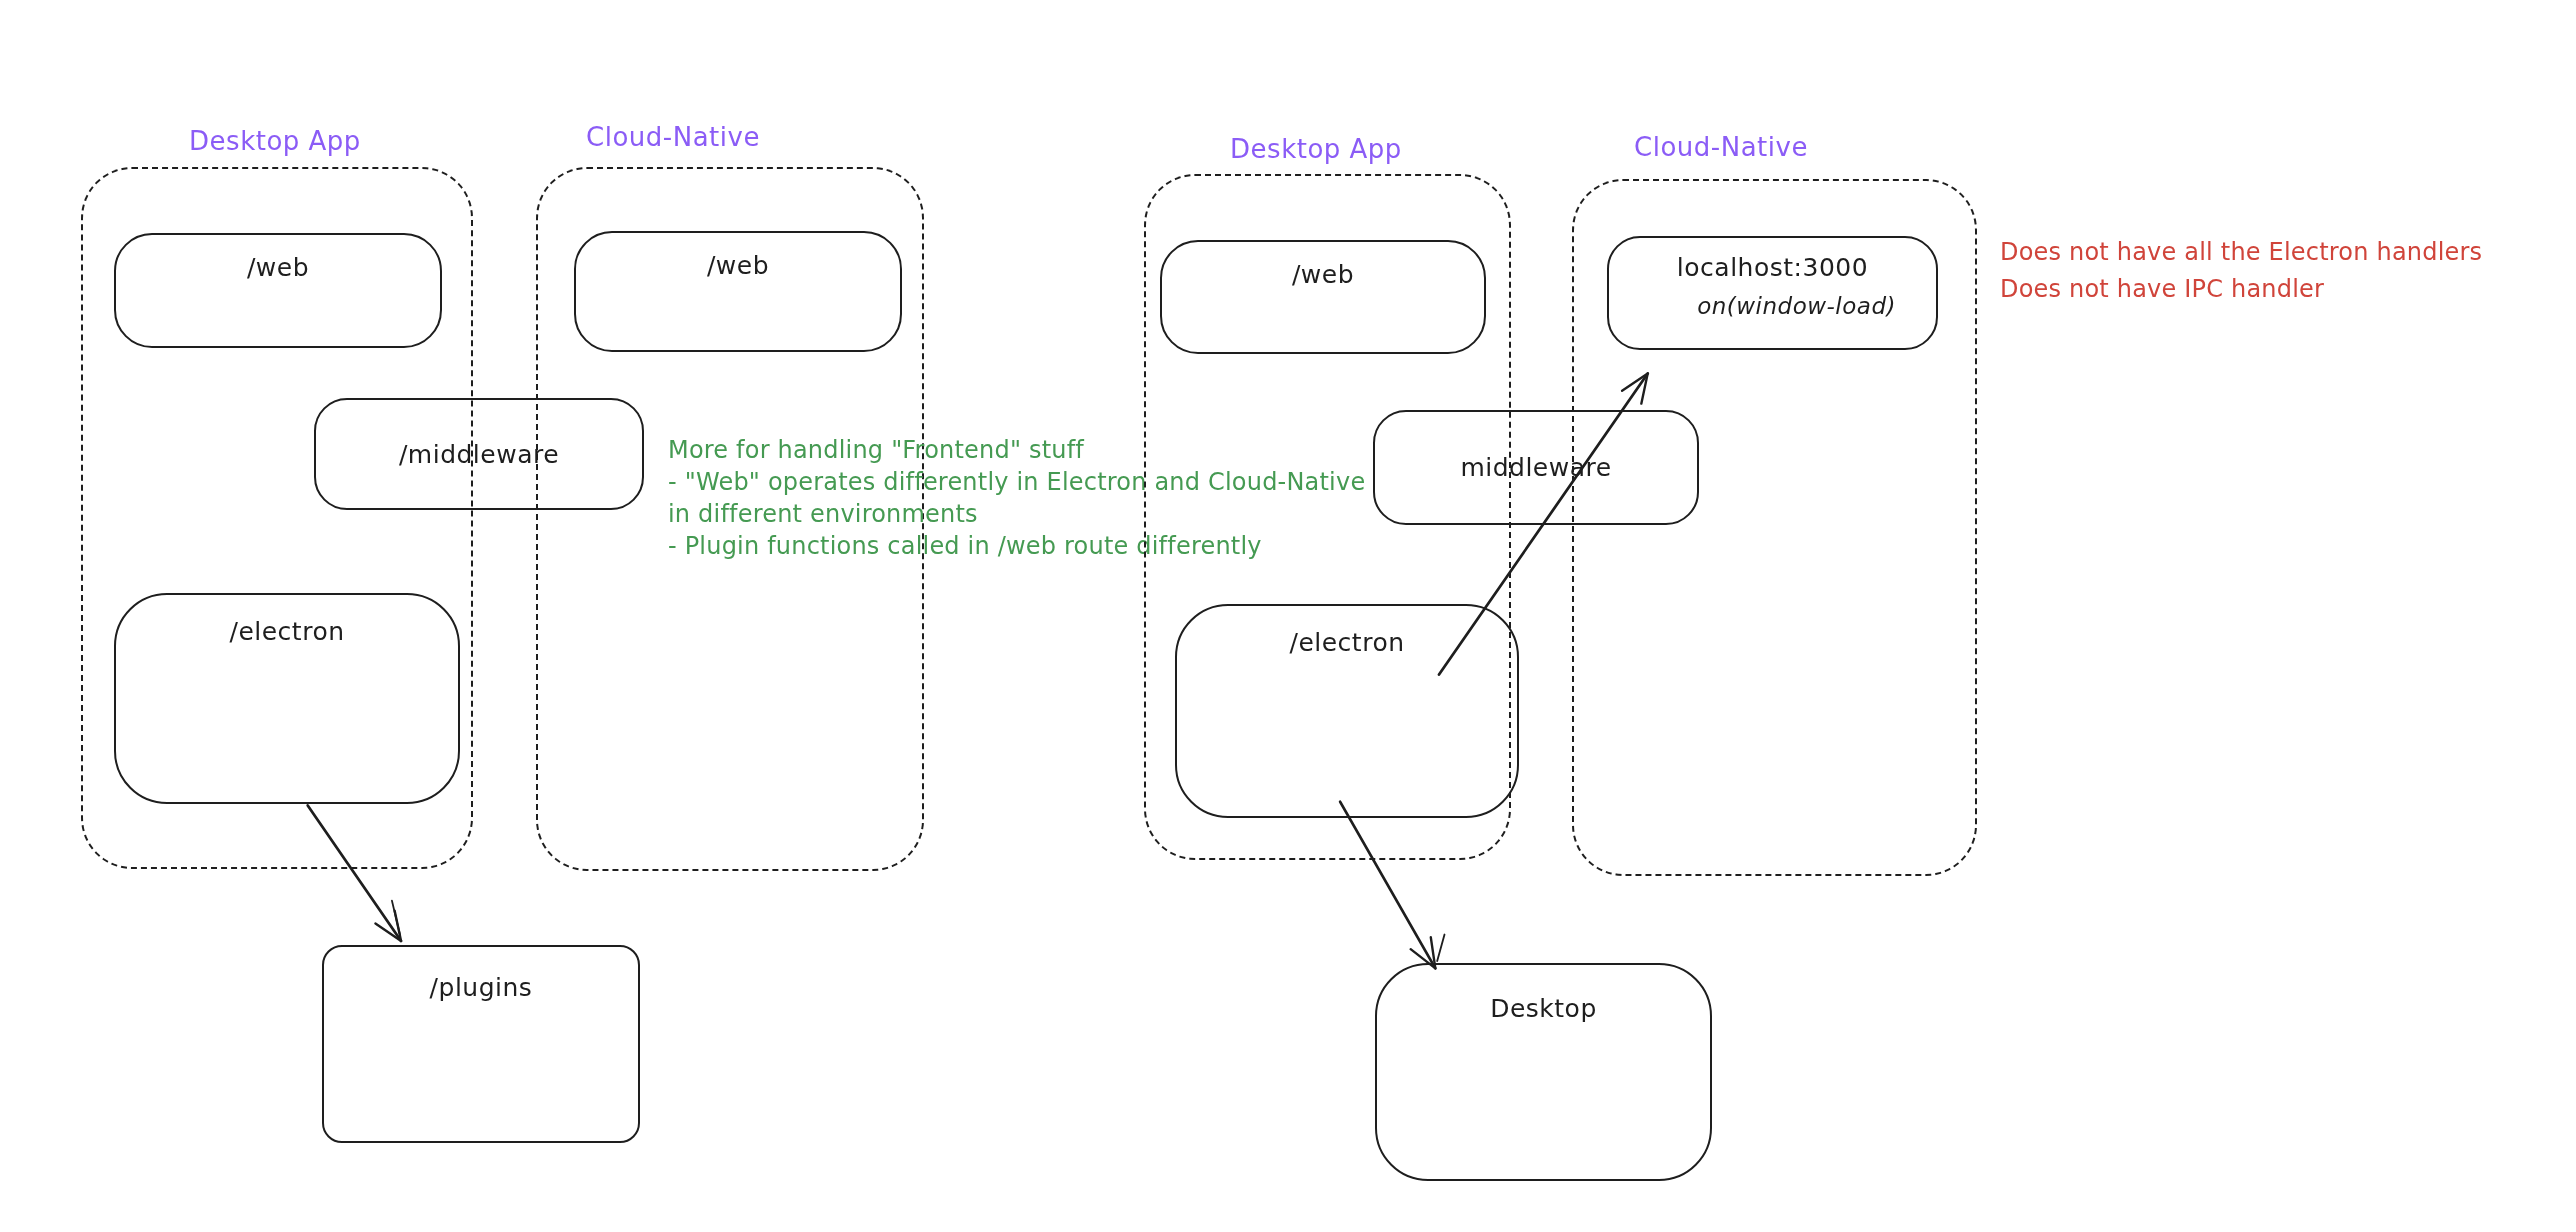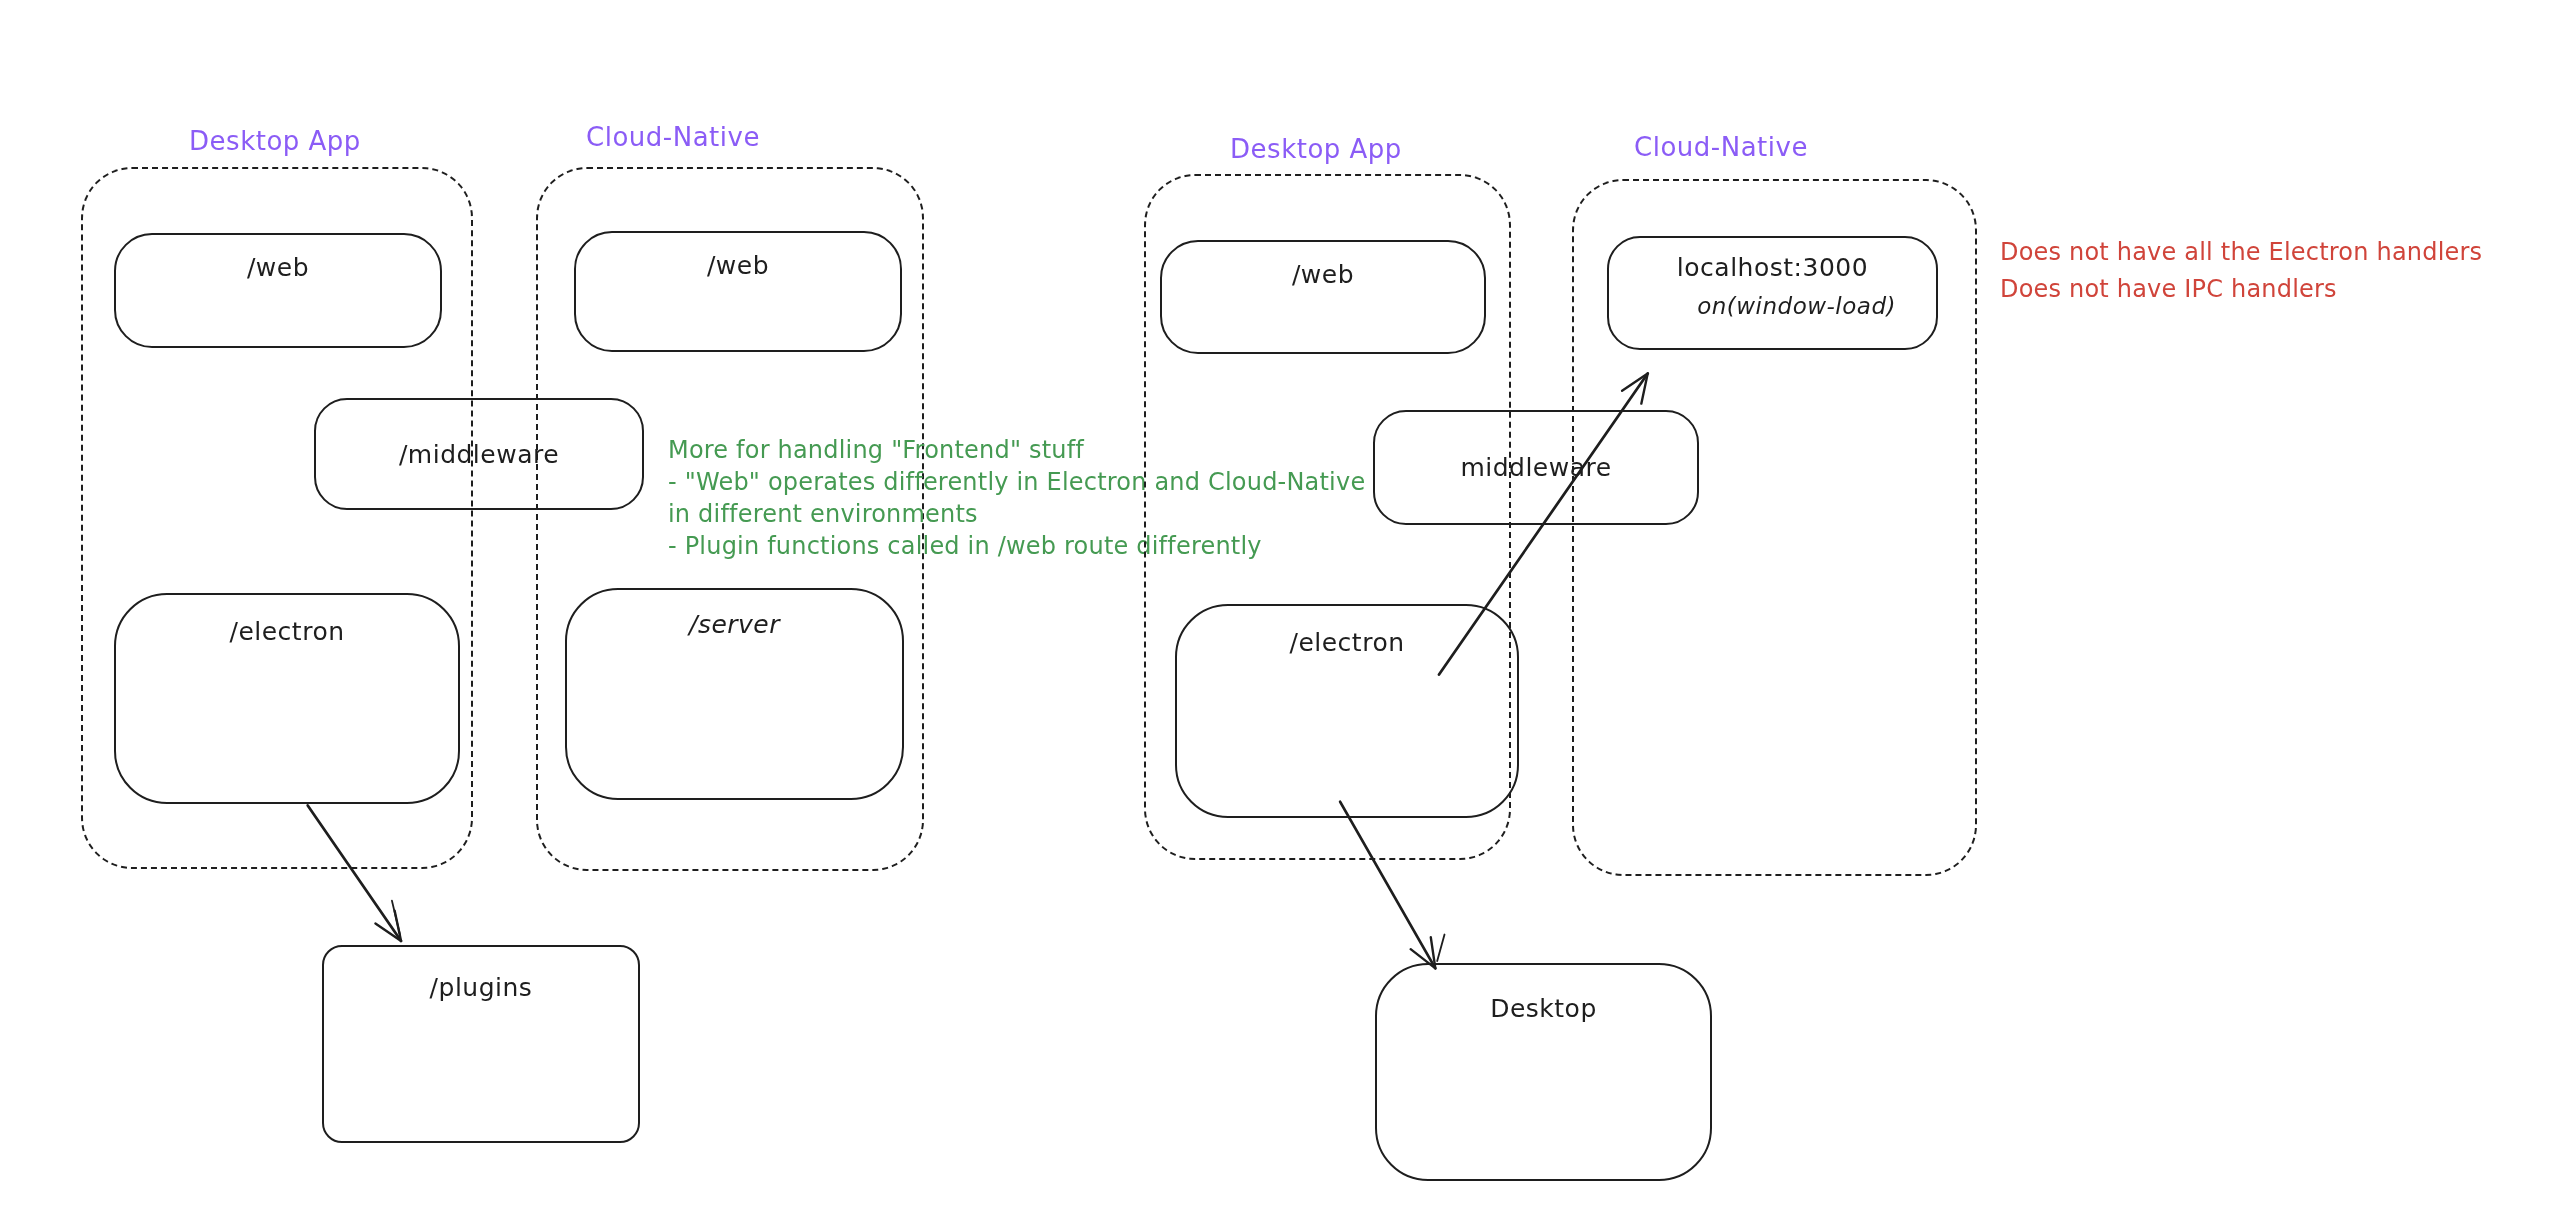--- a/index.html
+++ b/index.html
@@ -84,23 +84,20 @@
     <div>More for handling "Frontend" stuff</div>
     <div>- "Web" operates differently in Electron and Cloud-Native</div>
     <div>in different environments</div>
     <div>- Plugin functions called in /web route differently</div>
   </div>
 
   <div class="box" style="left:114px;top:593px;width:346px;height:211px;border-radius:53px;">
     <div class="label" style="padding-top:22px;">/electron</div>
   </div>
 
-  <div class="box" style="left:565px;top:588px;width:339px;height:212px;border-radius:53px;">
-    <div class="label red-text" style="padding-top:20px;">/server</div>
-  </div>
 
   <div class="box" style="left:322px;top:945px;width:318px;height:198px;border-radius:20px;">
     <div class="label" style="padding-top:26px;">/plugins</div>
   </div>
 
   <div class="group-title" style="left:1206px;top:134px;width:220px;">Desktop App</div>
 
   <div class="group-title" style="left:1611px;top:132px;width:220px;">Cloud-Native</div>
 
   <div class="container" style="left:1144px;top:174px;width:363px;height:682px;"></div>
@@ -111,21 +108,21 @@
     <div class="label" style="padding-top:18.3px;">/web</div>
   </div>
 
   <div class="box" style="left:1607px;top:236px;width:331px;height:114px;border-radius:33px;">
     <div class="label" style="padding-top:14.6px;">localhost:3000</div>
     <div class="label red-text" style="text-align:right;padding-right:40px;padding-top:11px;font-size:23px;">on(window-load)</div>
   </div>
 
   <div class="note red" style="left:2000px;top:234px;">
     <div>Does not have all the Electron handlers</div>
-    <div>Does not have IPC handlers</div>
+    <div>Does not have IPC handler</div>
   </div>
 
   <div class="box" style="left:1373px;top:410px;width:326px;height:115px;border-radius:33px;">
     <div class="label center-label">middleware</div>
   </div>
 
   <div class="box" style="left:1175px;top:604px;width:344px;height:214px;border-radius:53px;">
     <div class="label" style="padding-top:22px;">/electron</div>
   </div>
 

